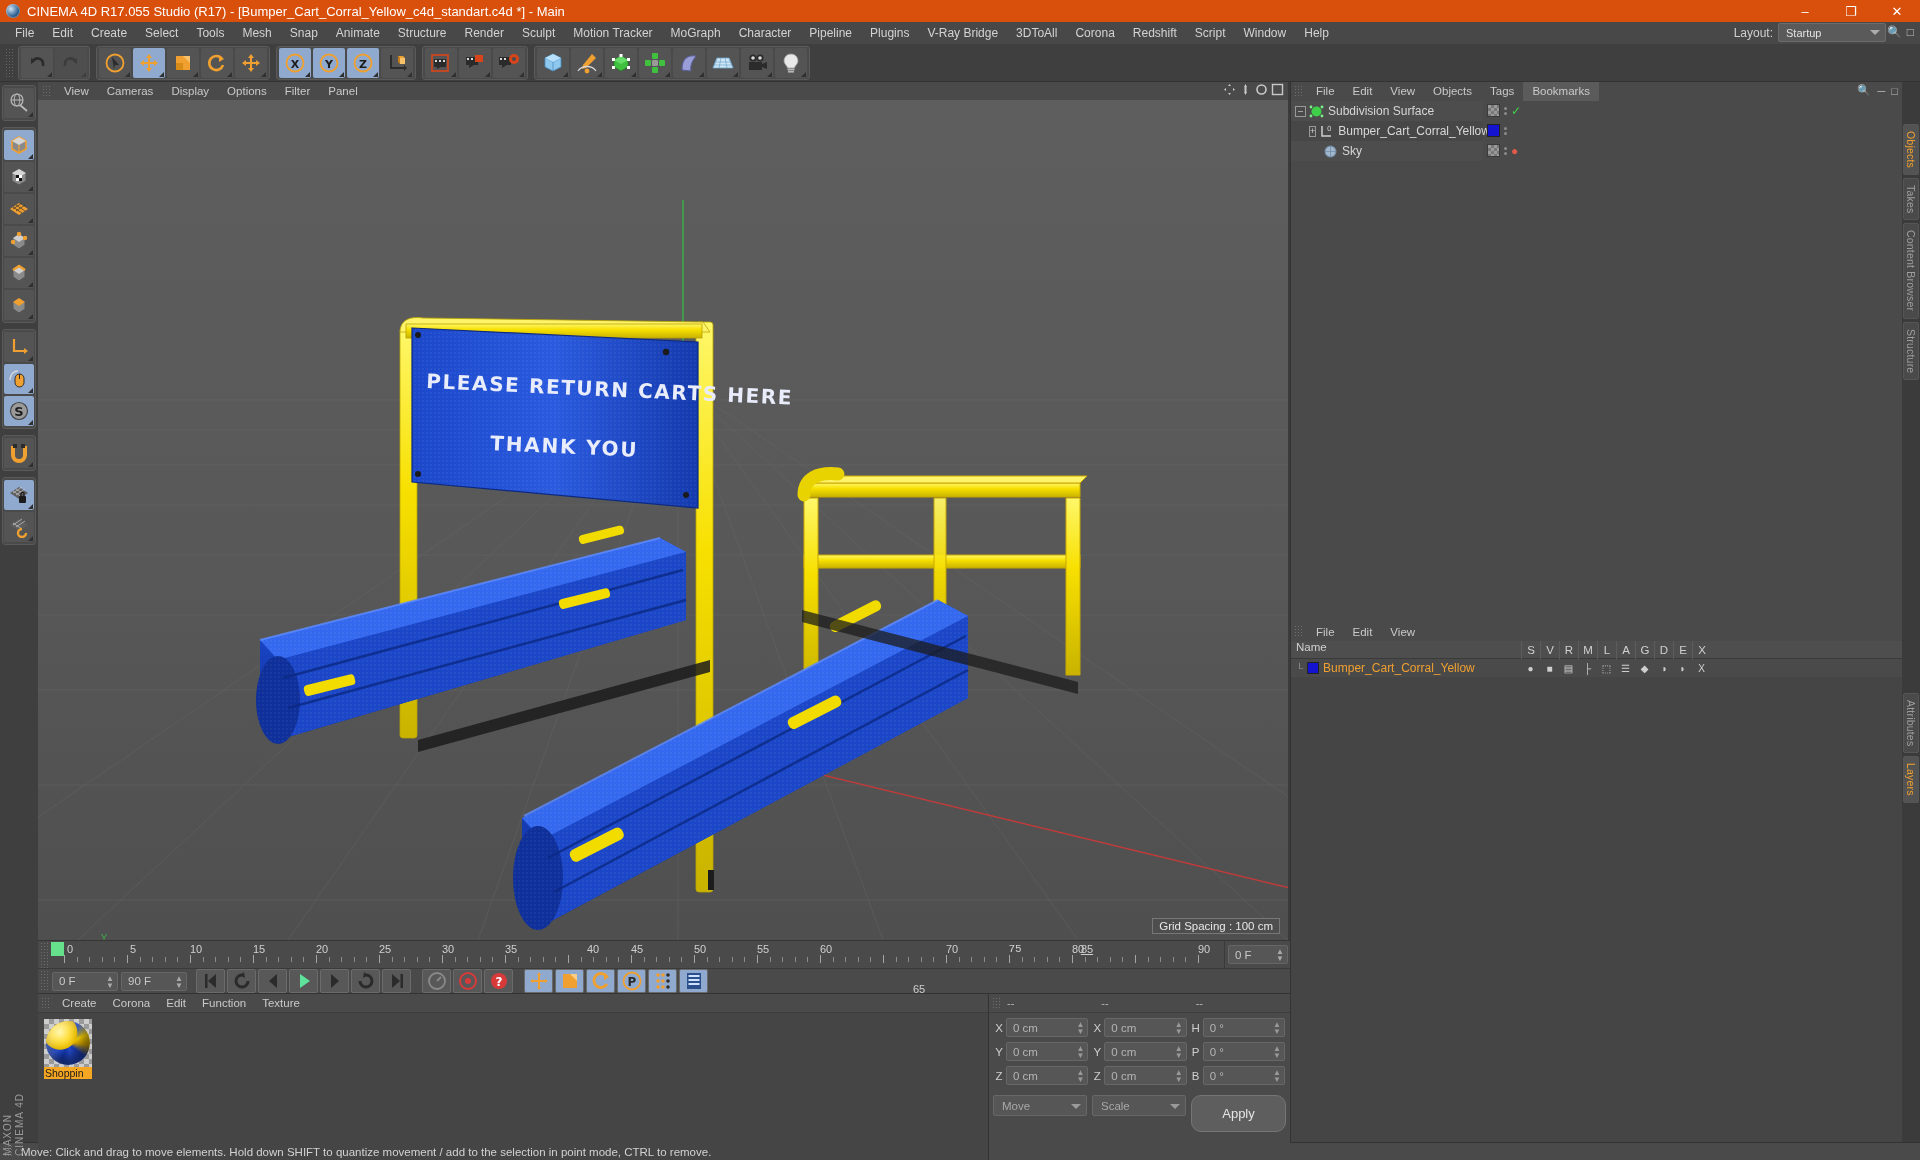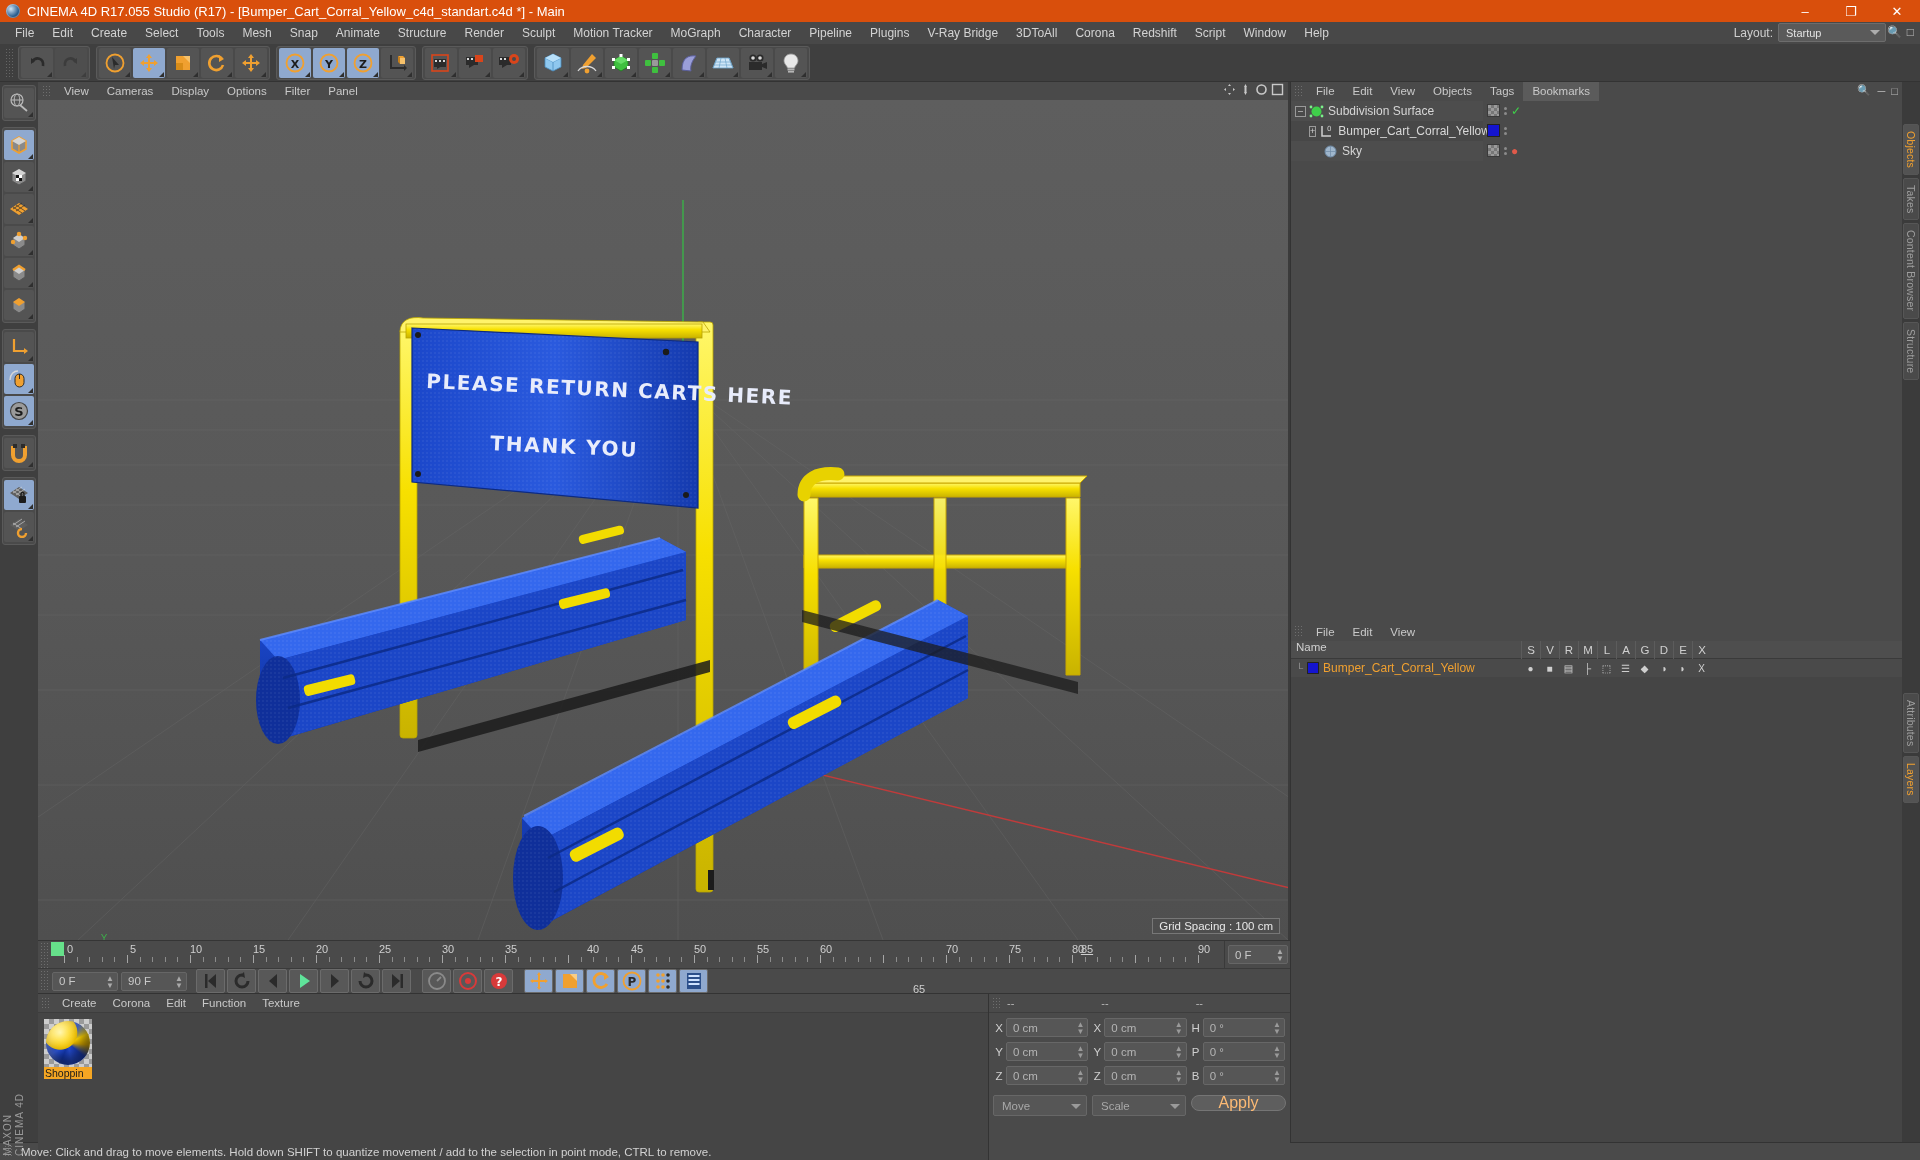--- a/index.html
+++ b/index.html
@@ -148,22 +148,22 @@
   .clab{ width:14px; font-size:11.5px; color:#cfcfcf; text-align:center; flex:none;}
   .cfield{ flex:1; height:19px; background:#565656;border:1px solid #676767;border-radius:2px;
     color:#b4b4b4; font-size:11.5px; display:flex;align-items:center;padding-left:6px;
     position:relative; margin-right:2px;}
   .cfield .spin{ position:absolute;right:3px;top:2px;font-size:8px;color:#9a9a9a;line-height:7px;}
   .crow2{ display:flex; gap:5px; padding:2px 4px 0 4px;}
   .csel{ flex:1; height:21px; background:#565656;border:1px solid #676767;border-radius:2px;
     color:#a8a8a8;font-size:11.5px;display:flex;align-items:center;padding-left:8px;position:relative;}
   .csel .arr{ position:absolute;right:5px;top:8px;width:0;height:0;
     border-left:5px solid transparent;border-right:5px solid transparent;border-top:5px solid #9a9a9a;}
-  .capply{ width:95px;height:16px;background:#5e5e5e;border:1px solid #757575;border-radius:10px;
-    color:#fdba74;font-size:16px;display:flex;align-items:center;justify-content:center;}
+  .capply{ width:95px;height:37px;background:#5e5e5e;border:1px solid #757575;border-radius:10px;
+    color:#e5e5e5;font-size:13px;display:flex;align-items:center;justify-content:center;}
 
   
   .rightcol{ width:612px; background:#3f3f3f; display:flex; flex-direction:column;
      border-left:1px solid #333;}
   .objmgr{ height:540px; background:#454545; display:flex; flex-direction:column;}
   .om-tabs{ height:19px; background:#4a4a4a; display:flex; align-items:center;
      font-size:11.5px; color:#c9c9c9; padding-left:3px; position:relative;}
   .om-tabs .g{ width:9px;height:13px;
      background-image:radial-gradient(#6e6e6e 38%, transparent 40%);
      background-size:3px 3px;margin-right:4px;}
@@ -873,21 +873,21 @@
           <div class="tl-tick" style="left: 857.2px;"></div>
           <div class="tl-tick" style="left: 869.8px;"></div>
           <div class="tl-tick" style="left: 882.4px;"></div>
           <div class="tl-tick maj" style="left: 895px;"></div>
           <div class="tl-num" style="left: 901px;">70</div>
           <div class="tl-tick" style="left: 907.6px;"></div>
           <div class="tl-tick" style="left: 920.2px;"></div>
           <div class="tl-tick" style="left: 932.8px;"></div>
           <div class="tl-tick" style="left: 945.4px;"></div>
           <div class="tl-tick maj" style="left: 958px;"></div>
-          <div class="tl-num" style="left: 964px;">75</div>
+          <div class="tl-num" style="left: 964px; font-family: Liberation Mono, monospace;">75</div>
           <div class="tl-tick" style="left: 970.6px;"></div>
           <div class="tl-tick" style="left: 983.2px;"></div>
           <div class="tl-tick" style="left: 995.8px;"></div>
           <div class="tl-tick" style="left: 1008.4px;"></div>
           <div class="tl-tick maj" style="left: 1021px;"></div>
           <div class="tl-num" style="left: 1027px;">80</div>
           <div class="tl-tick" style="left: 1033.6px;"></div>
           <div class="tl-tick" style="left: 1046.2px;"></div>
           <div class="tl-tick" style="left: 1058.8px;"></div>
           <div class="tl-tick" style="left: 1071.4px;"></div>

